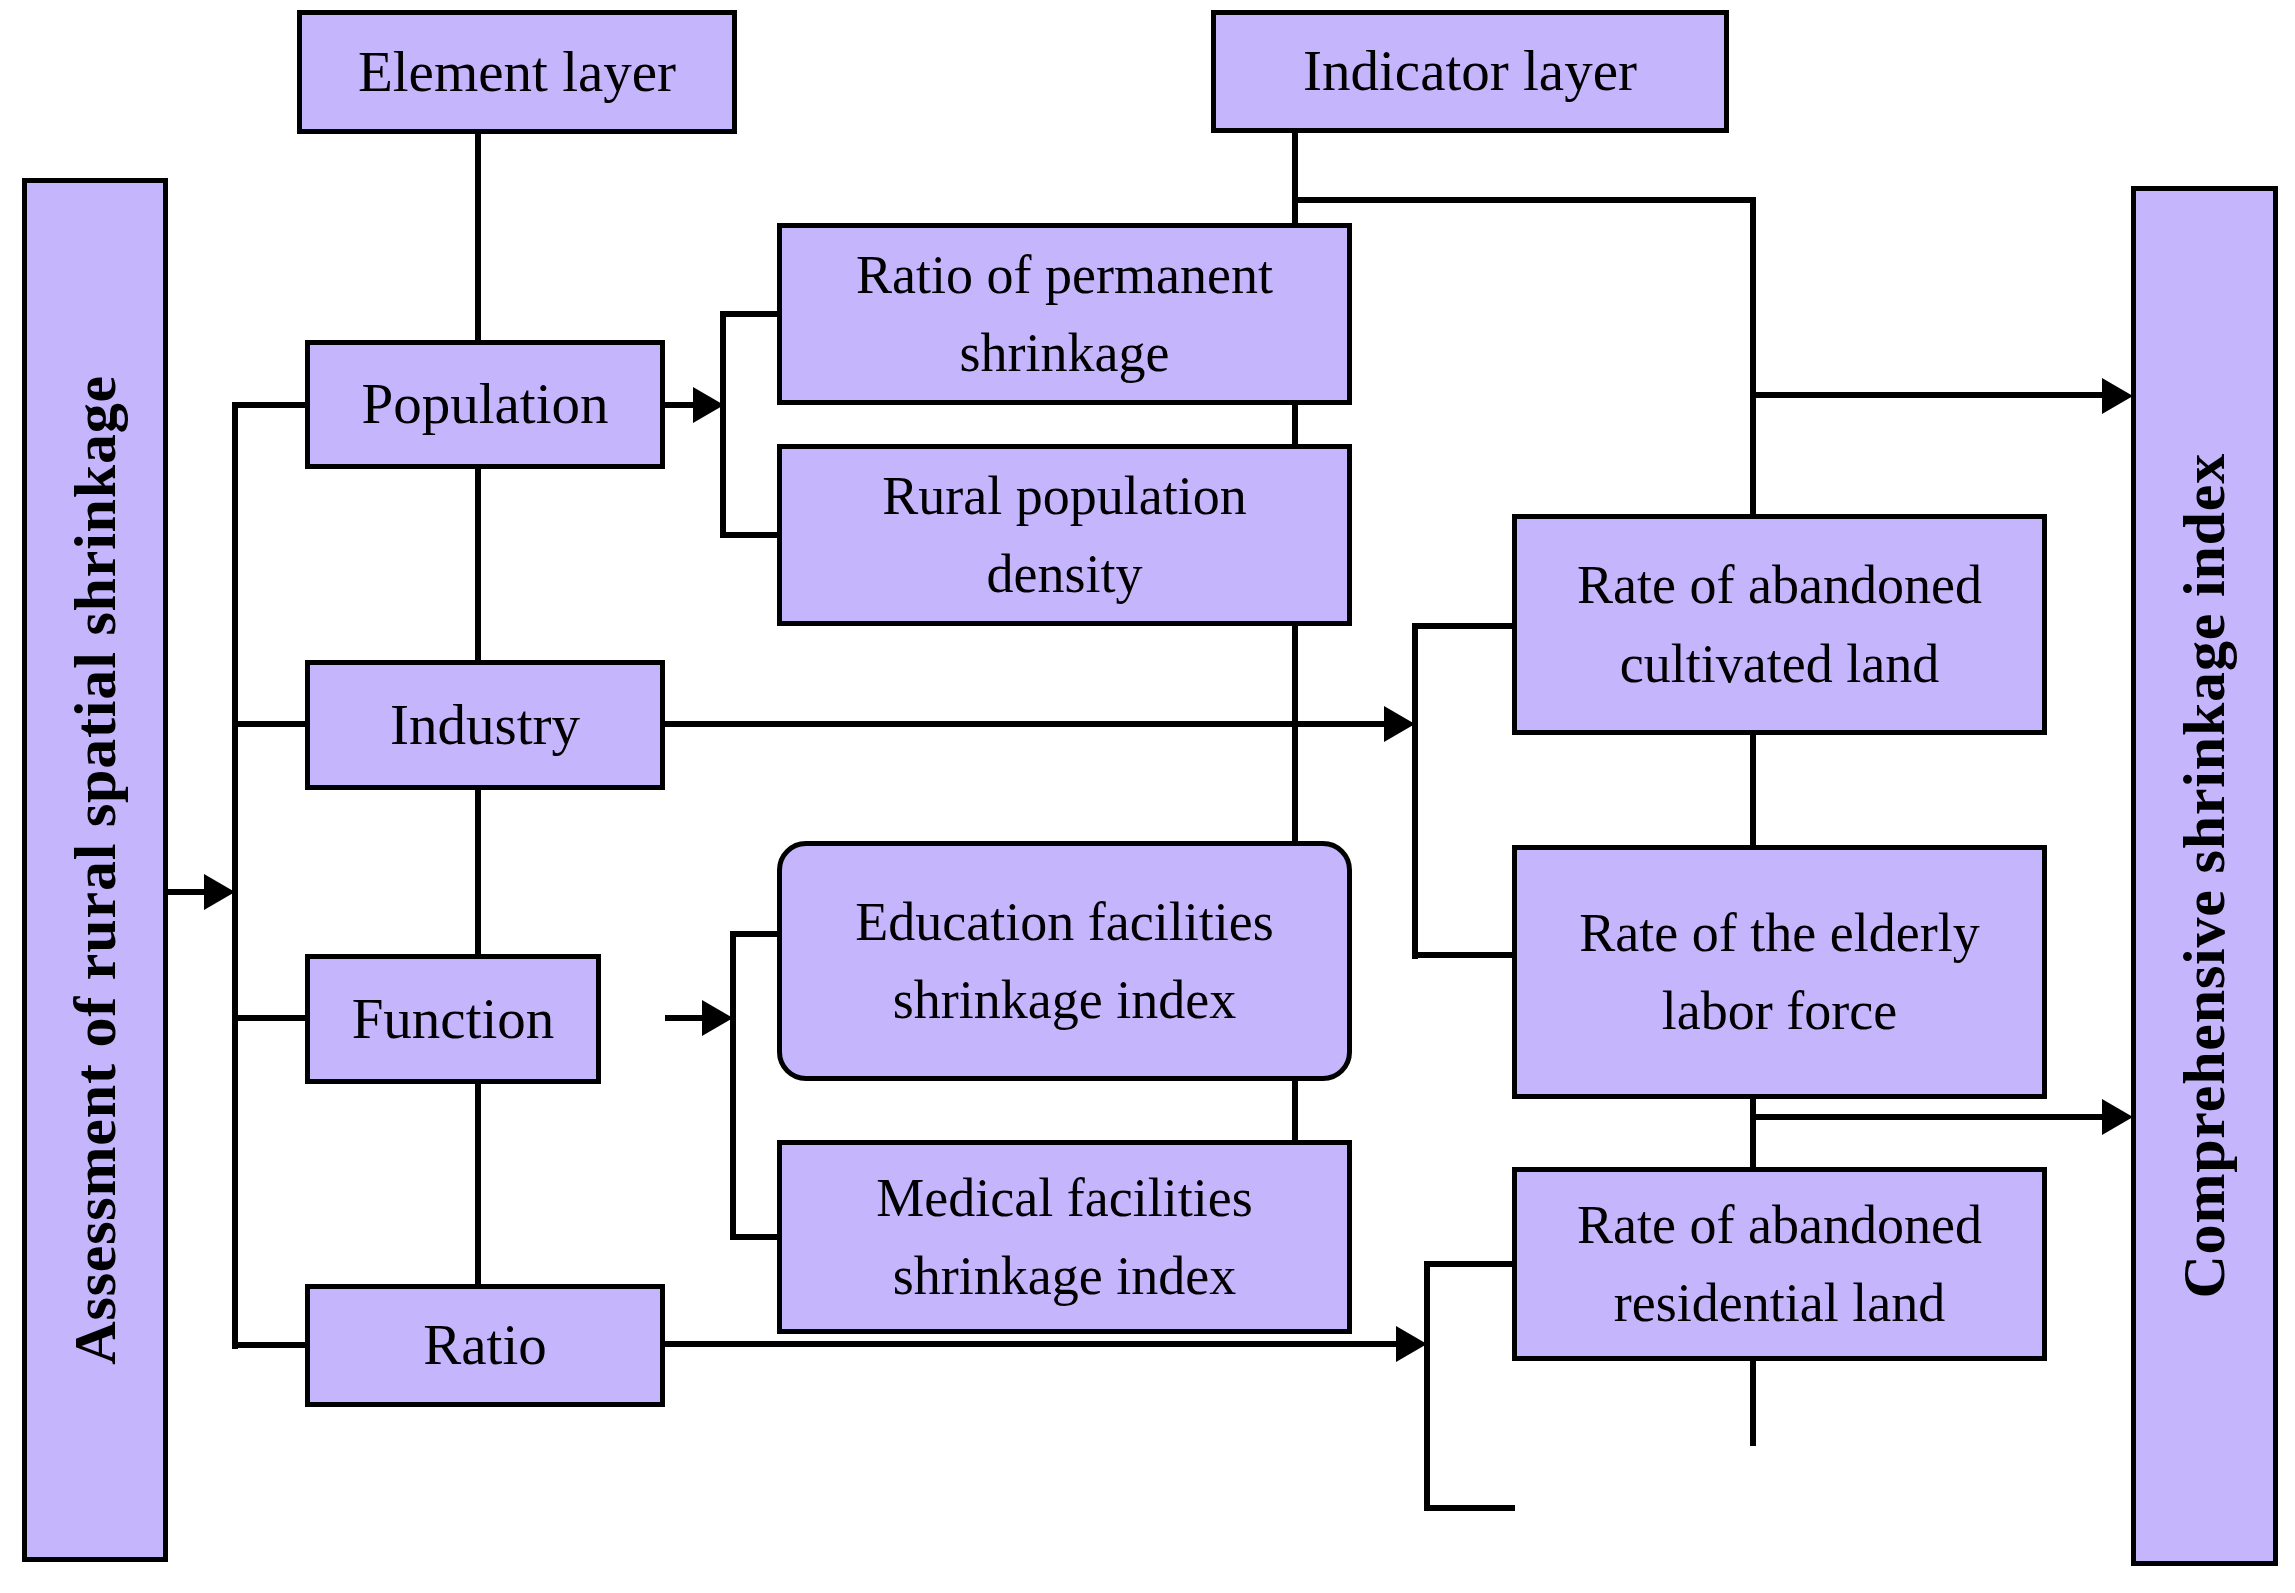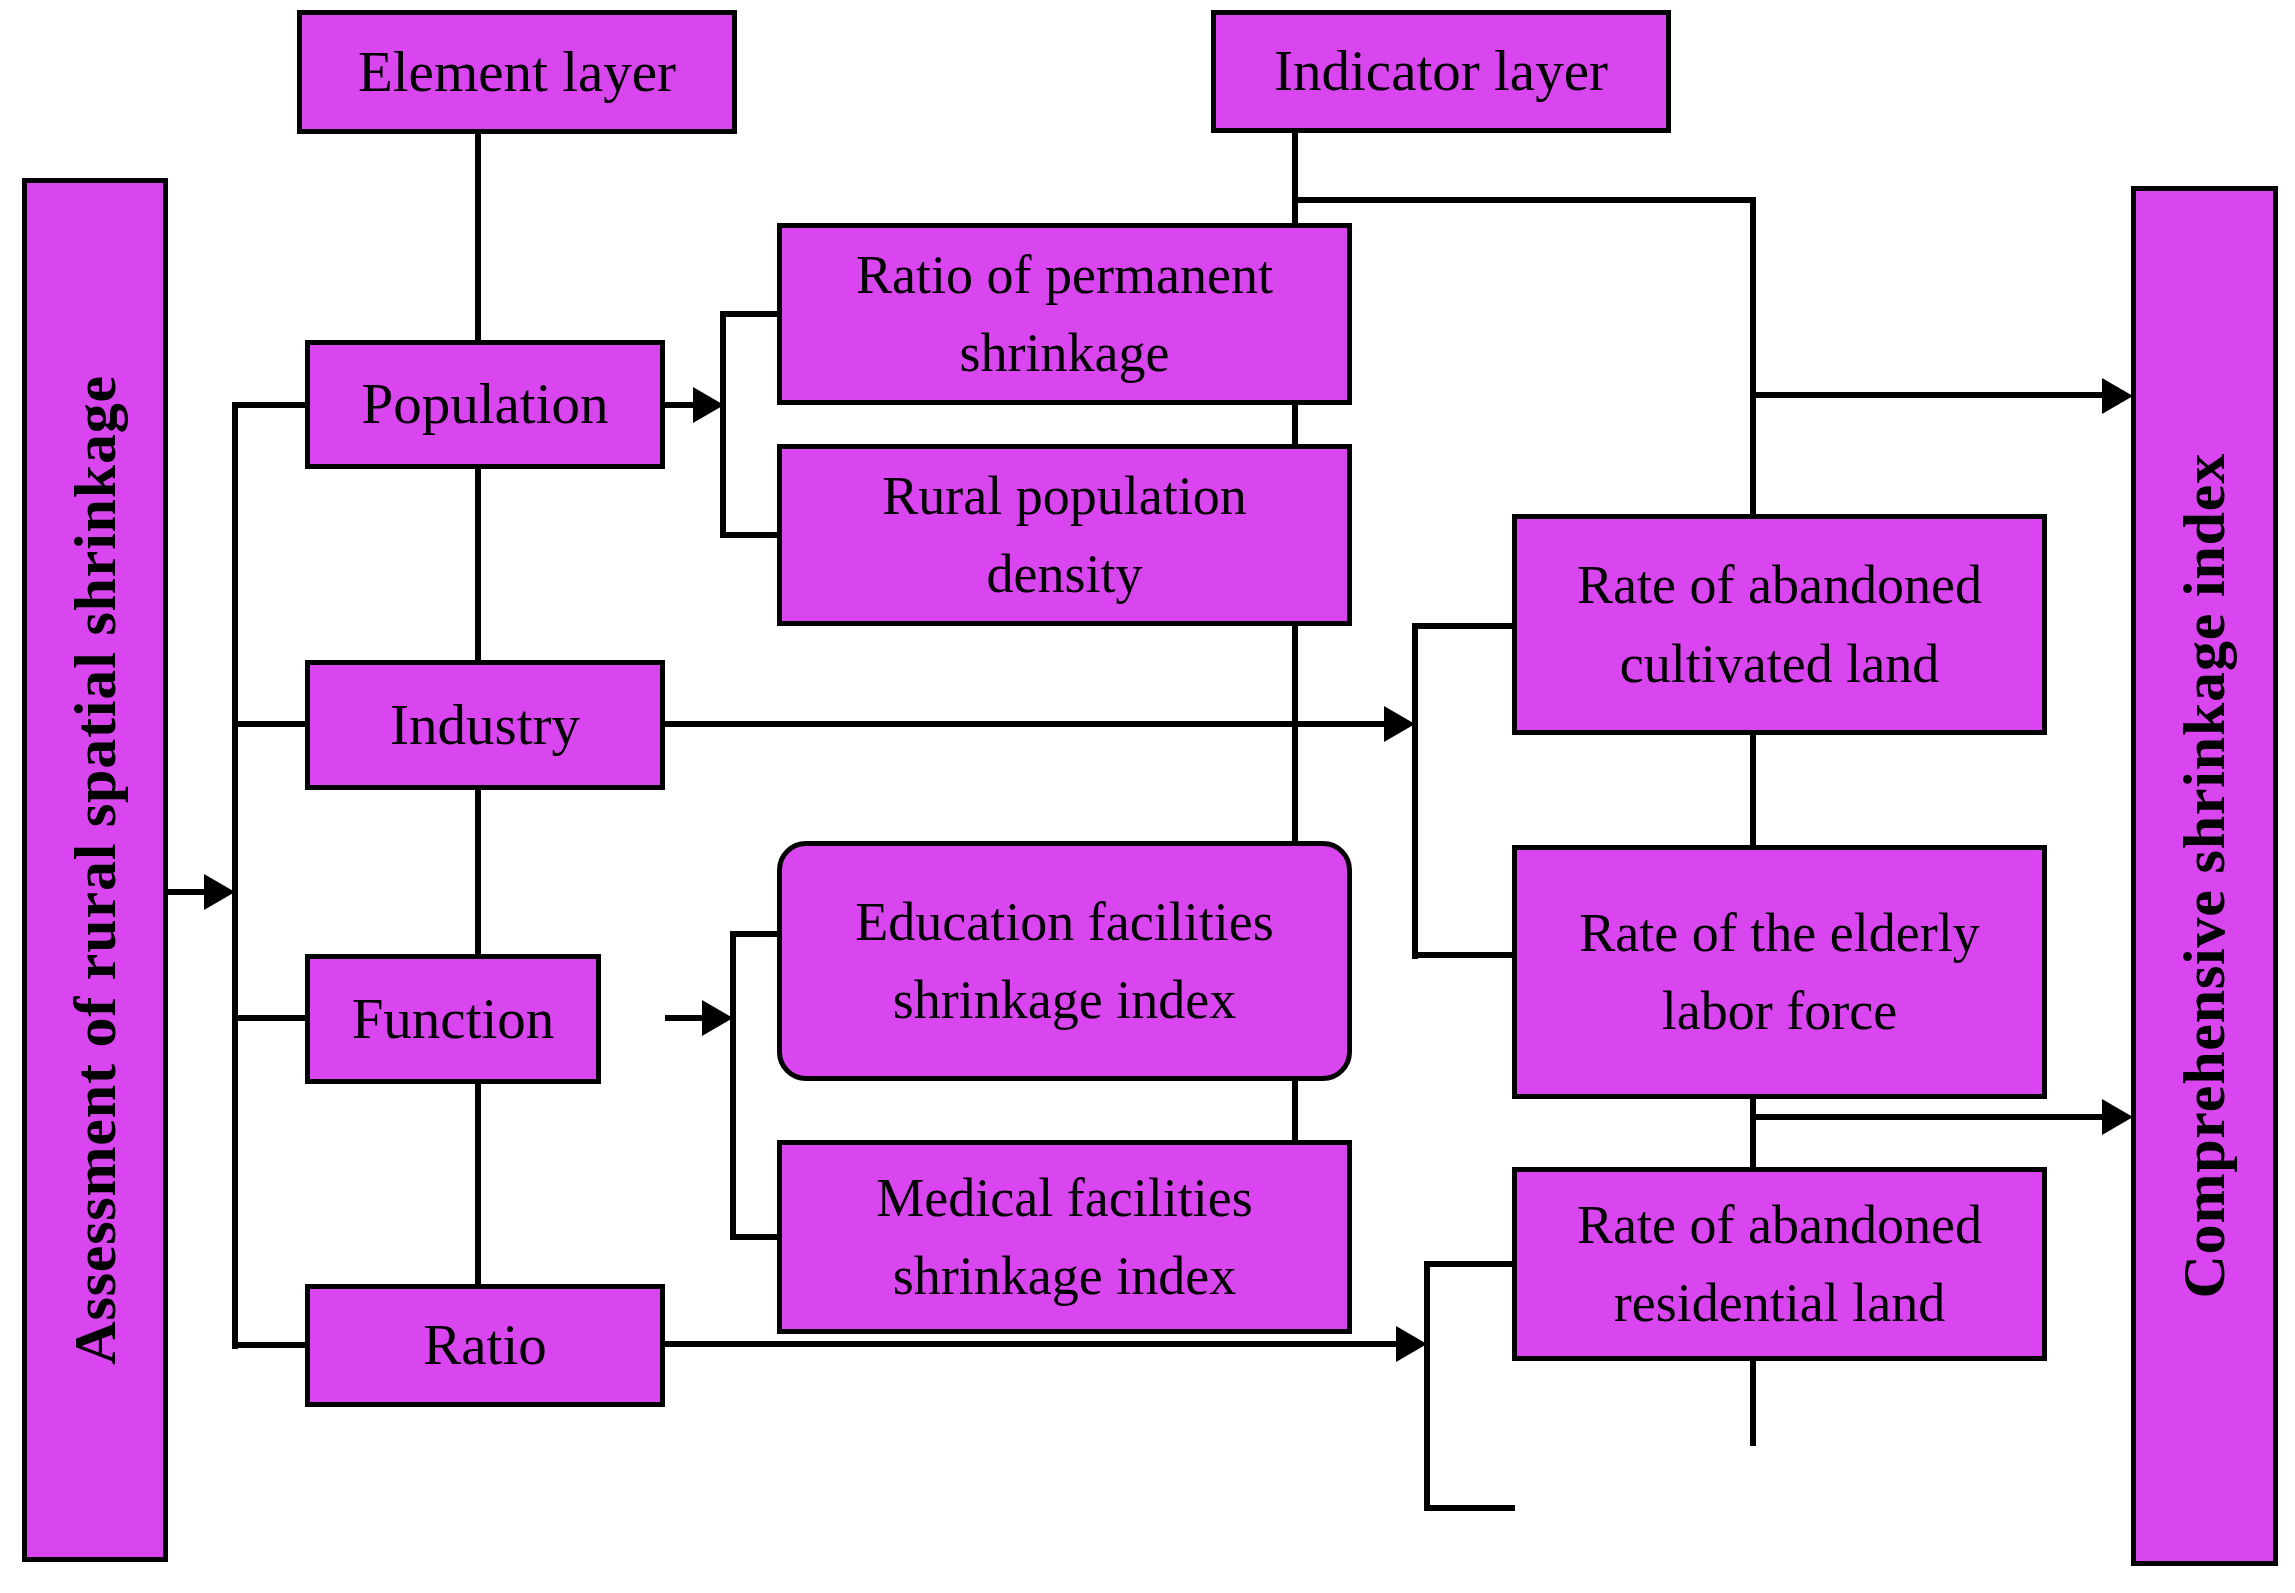--- a/index.html
+++ b/index.html
@@ -8,21 +8,21 @@
     width: 2295px;
     height: 1594px;
     background: #ffffff;
     font-family: "Liberation Serif", serif;
     color: #000000;
     overflow: hidden;
   }
   .box {
     position: absolute;
     box-sizing: border-box;
-    background: #d946ef;
+    background: #c4b5fd;
     border: 5.4px solid #000000;
     display: flex;
     align-items: center;
     justify-content: center;
     text-align: center;
     z-index: 2;
     line-height: 1.45;
   }
   .lbl1 { font-size: 57px; }          
   .lbl2 { font-size: 54px; padding: 0 23px; }  
@@ -99,21 +99,21 @@
 
   <div class="box side-panel" style="left:22px; top:178px; width:146px; height:1384px;">
     <span class="vtext">Assessment of rural spatial shrinkage</span>
   </div>
 
   <div class="box side-panel" style="left:2131px; top:186px; width:147px; height:1380px;">
     <span class="vtext">Comprehensive shrinkage index</span>
   </div>
 
   <div class="box lbl1" style="left:297px; top:10px; width:440px; height:124px;">Element layer</div>
-  <div class="box lbl1" style="left:1211px; top:10px; width:460px; height:123px;">Indicator layer</div>
+  <div class="box lbl1" style="left:1211px; top:10px; width:518px; height:123px;">Indicator layer</div>
 
   <div class="box lbl1" style="left:305px; top:340px; width:360px; height:129px;">Population</div>
   <div class="box lbl1" style="left:305px; top:660px; width:360px; height:130px;">Industry</div>
   <div class="box lbl1" style="left:305px; top:954px; width:296px; height:130px;">Function</div>
   <div class="box lbl1" style="left:305px; top:1284px; width:360px; height:123px;">Ratio</div>
 
   <div class="box lbl2" style="left:777px; top:223px; width:575px; height:182px;">Ratio of permanent shrinkage</div>
   <div class="box lbl2" style="left:777px; top:444px; width:575px; height:182px;">Rural population density</div>
   <div class="box lbl2" style="left:777px; top:841px; width:575px; height:240px;border-radius:29px;">Education facilities shrinkage index</div>
   <div class="box lbl2" style="left:777px; top:1140px; width:575px; height:194px;">Medical facilities shrinkage index</div>

